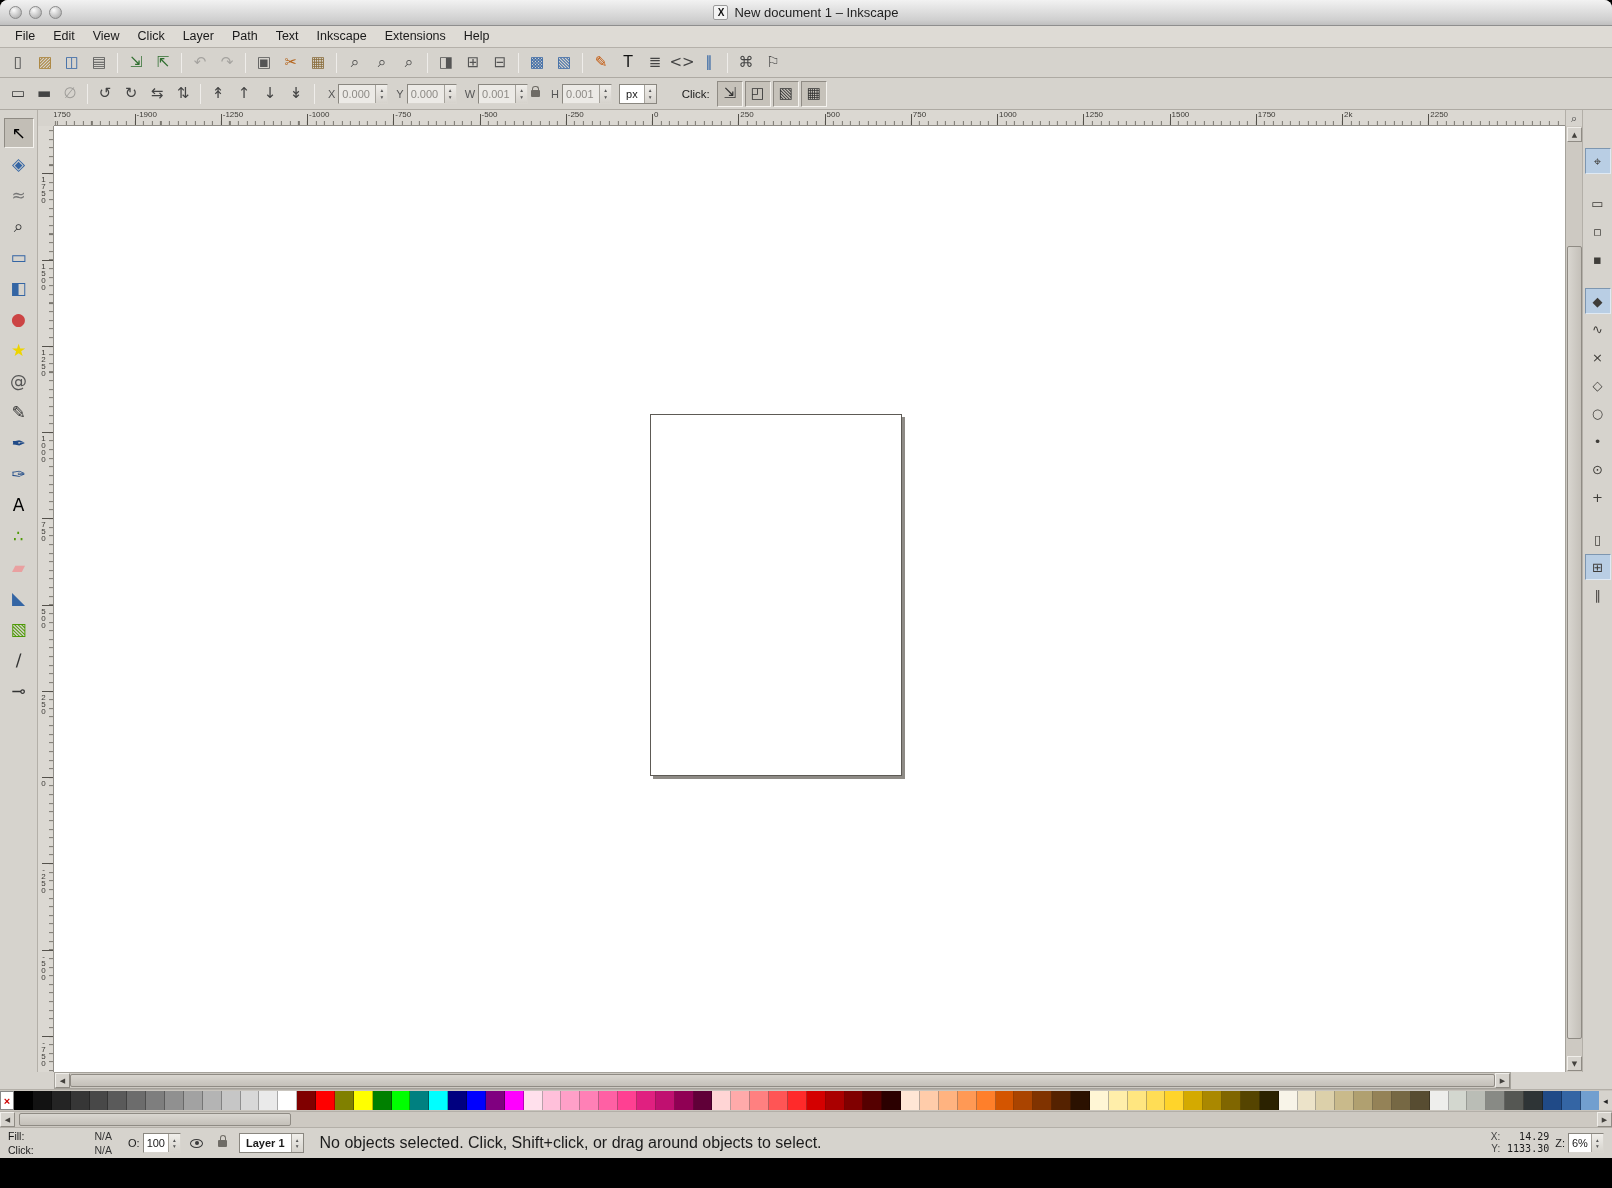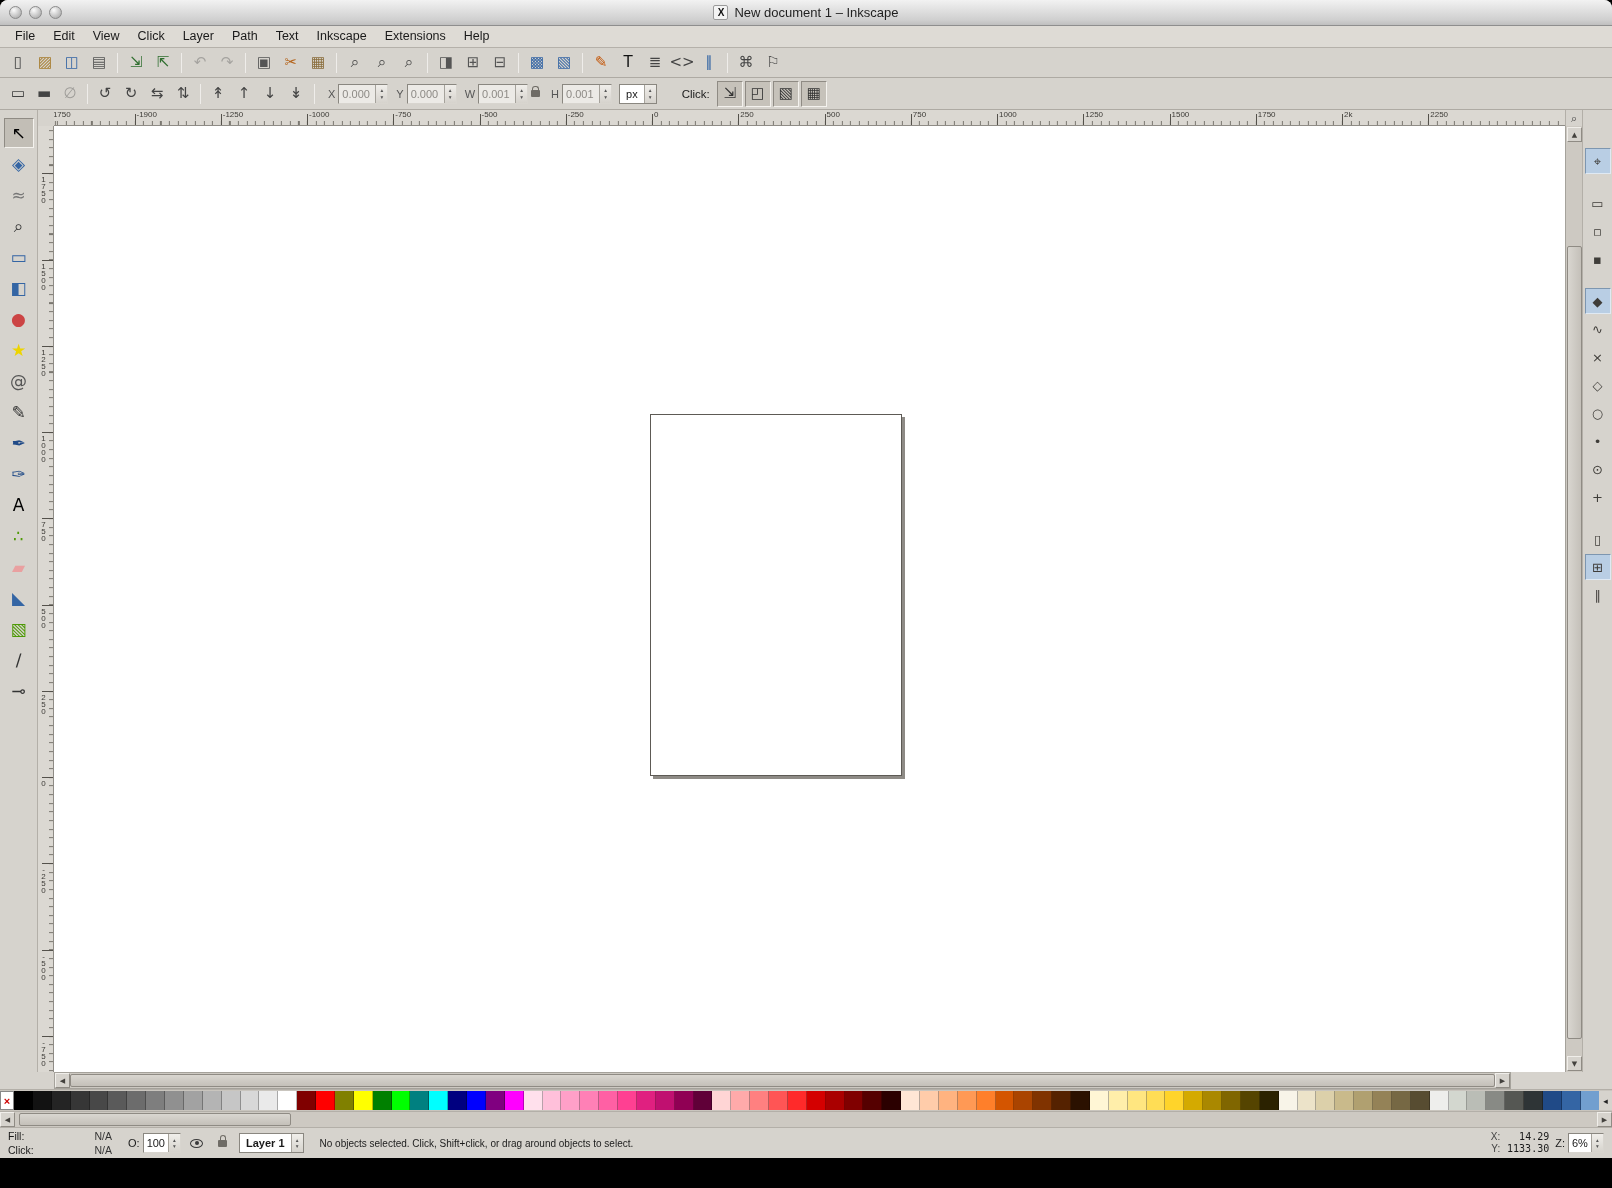--- a/index.html
+++ b/index.html
@@ -80,21 +80,21 @@
 .fsr{display:flex;justify-content:space-between;font-size:10.5px;line-height:1.15}
 .fsv{color:#333;margin-right:4px}
 .ob{display:flex;align-items:center;gap:3px;margin-left:6px}
 .sb-btn{width:20px;height:20px;border:none;background:transparent;display:flex;align-items:center;justify-content:center}
 .eye-ico{width:13px;height:9px;border:1.2px solid #3a3a3a;border-radius:50%;position:relative;display:inline-block}
 .eye-ico::after{content:"";position:absolute;left:50%;top:50%;transform:translate(-50%,-50%);width:4px;height:4px;border-radius:50%;background:#3a3a3a}
 .lock-ico{width:9px;height:7px;background:#6f6c66;border-radius:1px;position:relative;display:inline-block;align-self:center;margin:0 3px}
 .lock-ico::before{content:"";position:absolute;left:1.2px;top:-4.5px;width:4.5px;height:4.5px;border:1.4px solid #6f6c66;border-bottom:none;border-radius:3px 3px 0 0}
 .layer-sel{display:inline-flex;height:20px;background:#fff;border:1px solid #8a8780;align-items:stretch}
 .lv{display:flex;align-items:center;padding:0 6px;font-size:11px;font-weight:bold}
-.msg{flex:1 1 auto;padding-left:10px;font-size:10px;color:#1c1c1c;white-space:nowrap;overflow:hidden}
+.msg{flex:1 1 auto;padding-left:10px;font-size:16px;color:#1c1c1c;white-space:nowrap;overflow:hidden}
 .xy{display:flex;flex-direction:column;font-size:10px;line-height:1.2;align-items:flex-end;font-family:"DejaVu Sans Mono",monospace}
 .xyl{color:#444;margin-right:3px;font-family:"Liberation Sans",sans-serif}
 .xyv{display:inline-block;min-width:46px;text-align:right}
 .zb{display:flex;align-items:center;gap:3px}
 </style>
 </head>
 <body>
 
 <div class="window">
 

